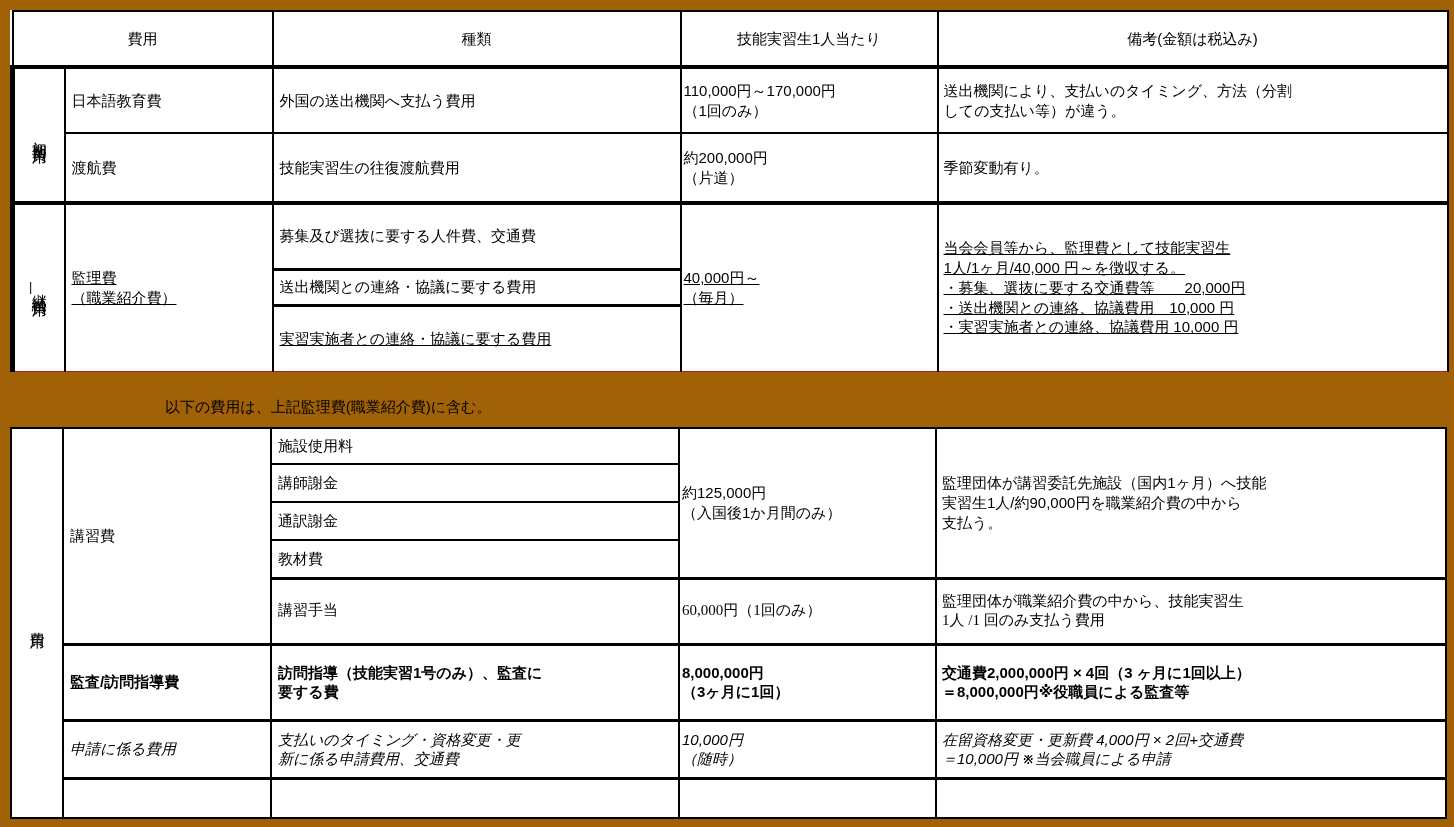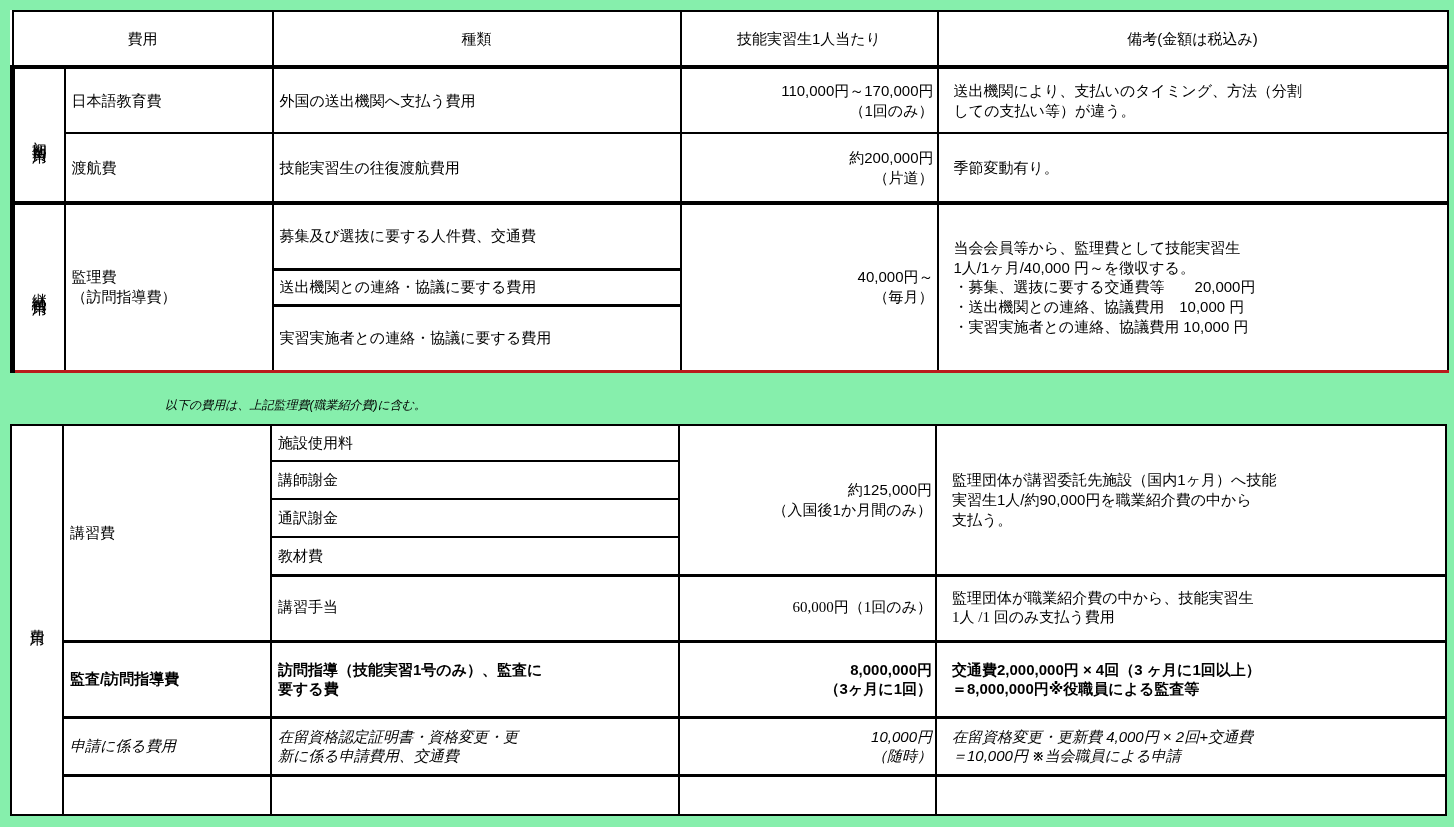--- a/index.html
+++ b/index.html
@@ -1,52 +1,52 @@
 <!DOCTYPE html>
 <html><head>
 <meta charset="utf-8">
 <style>
   html,body{margin:0;padding:0;background:#fff;}
   body{
     width:1454px;height:827px;overflow:hidden;position:relative;
     font-family:"Liberation Sans","DejaVu Sans",sans-serif;
     color:#000;font-size:15px;line-height:1.32;
   }
-  .page{position:absolute;left:0;top:0;width:1454px;height:827px;overflow:hidden;background:#86efac;}
+  .page{position:absolute;left:0;top:0;width:1454px;height:827px;overflow:hidden;background:#a16207;}
 
   table{border-collapse:collapse;table-layout:fixed;margin-left:10px;background:#fff;}
   td{border:2px solid #000;padding:2px 6px;vertical-align:middle;overflow:hidden;
      white-space:pre-line;word-break:break-all;}
 
   
   col.c1{width:52px;}  col.c2{width:208px;} col.c3{width:408px;}
   col.c4{width:257px;} col.c5{width:510px;}
 
   .hdr{ text-align:center;vertical-align:middle;}
-  .amount{text-align:right;padding-right:3px;padding-left:2px;}
-  .remarks{padding-left:15px;}
+  .amount{padding-right:3px;padding-left:2px;}
+  .remarks{padding-left:5px;}
   .vtext{
     writing-mode:vertical-rl;text-orientation:upright;
     text-align:center;vertical-align:middle;letter-spacing:3px;
     padding:2px 0;
   }
 
   
   #t1 tr.hrow td{border-bottom:4px solid #000;}
   #t1 td.bleft{border-left:5px solid #000;}
   #t1 tr.sec2 td{border-top:4px solid #000;}
-  #t1 tr.lastrow td, #t1 td.bbot{border-bottom:3px solid #b91c1c;}
+  #t1 tr.lastrow td, #t1 td.bbot{border-bottom:1px solid #b91c1c;text-decoration:underline;}
   #t1 tr.sub td{border-top:3px solid #000;}
 
   
   #t2 tr.t5 td{border-top:3px solid #000;}
   #t2 tr.t6 td, #t2 tr.t7 td, #t2 tr.t8 td{border-top:3px solid #000;}
 
   .note{
-    margin:25px 0 11px 165px;font-size:12px;font-style:italic;
+    margin:25px 0 11px 165px;font-size:15px;
   }
 </style>
 </head>
 <body>
 
 <div class="page">
 
   <table id="t1" style="margin-top:10px;">
     <colgroup>
       <col class="c1">
@@ -74,21 +74,21 @@
     <tr style="height:70px;">
       <td>渡航費</td>
       <td>技能実習生の往復渡航費用</td>
       <td class="amount">約200,000円
 （片道）</td>
       <td class="remarks">季節変動有り。</td>
     </tr>
     <tr class="sec2" style="height:66px;">
       <td class="vtext bleft bbot" rowspan="3">継続費用</td>
       <td class="bbot" rowspan="3">監理費
-（訪問指導費）</td>
+（職業紹介費）</td>
       <td>募集及び選抜に要する人件費、交通費</td>
       <td class="amount bbot" rowspan="3">40,000円～
 （毎月）</td>
       <td class="remarks bbot" rowspan="3">当会会員等から、監理費として技能実習生
 1人/1ヶ月/40,000 円～を徴収する。
 ・募集、選抜に要する交通費等　　20,000円
 ・送出機関との連絡、協議費用　10,000 円
 ・実習実施者との連絡、協議費用 10,000 円</td>
     </tr>
     <tr class="sub" style="height:36px;">
@@ -140,21 +140,21 @@
       <td>監査/訪問指導費</td>
       <td>訪問指導（技能実習1号のみ）、監査に
 要する費</td>
       <td class="amount">8,000,000円
 （3ヶ月に1回）</td>
       <td class="remarks">交通費2,000,000円 × 4回（3 ヶ月に1回以上）
 ＝8,000,000円※役職員による監査等</td>
     </tr>
     <tr class="t7" style="height:58px;font-style:italic;">
       <td>申請に係る費用</td>
-      <td>在留資格認定証明書・資格変更・更
+      <td>支払いのタイミング・資格変更・更
 新に係る申請費用、交通費</td>
       <td class="amount">10,000円
 （随時）</td>
       <td class="remarks">在留資格変更・更新費 4,000円 × 2回+交通費
 ＝10,000円 ※当会職員による申請</td>
     </tr>
     <tr class="t8" style="height:40px;">
       <td></td>
       <td></td>
       <td></td>

